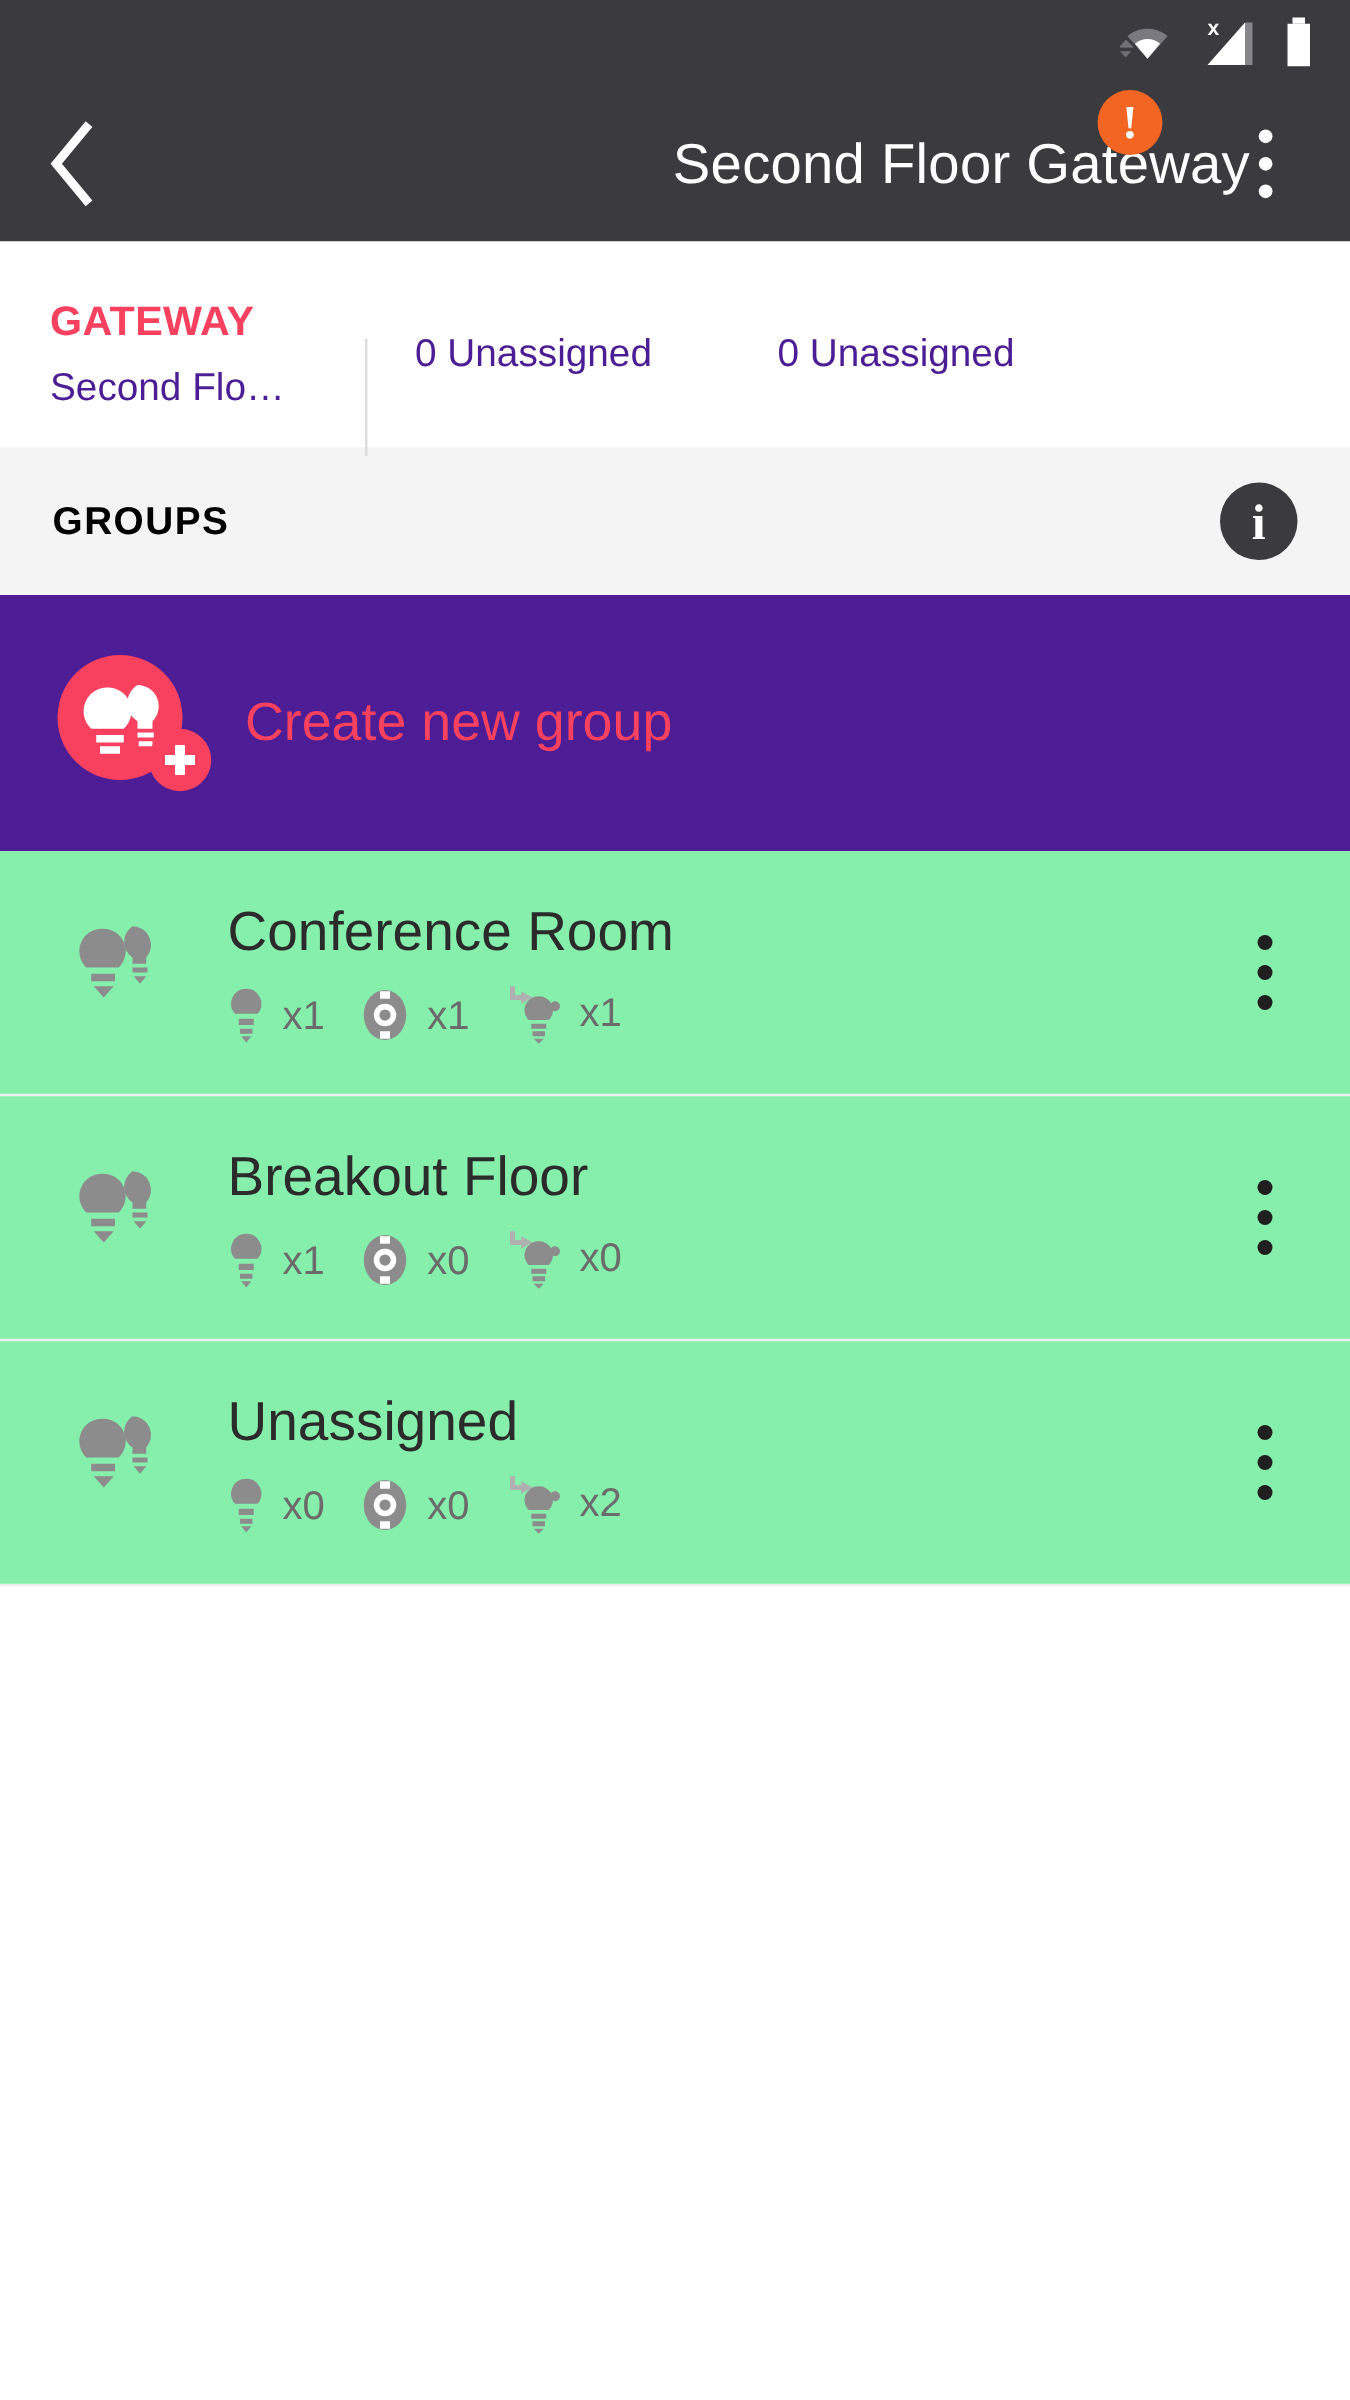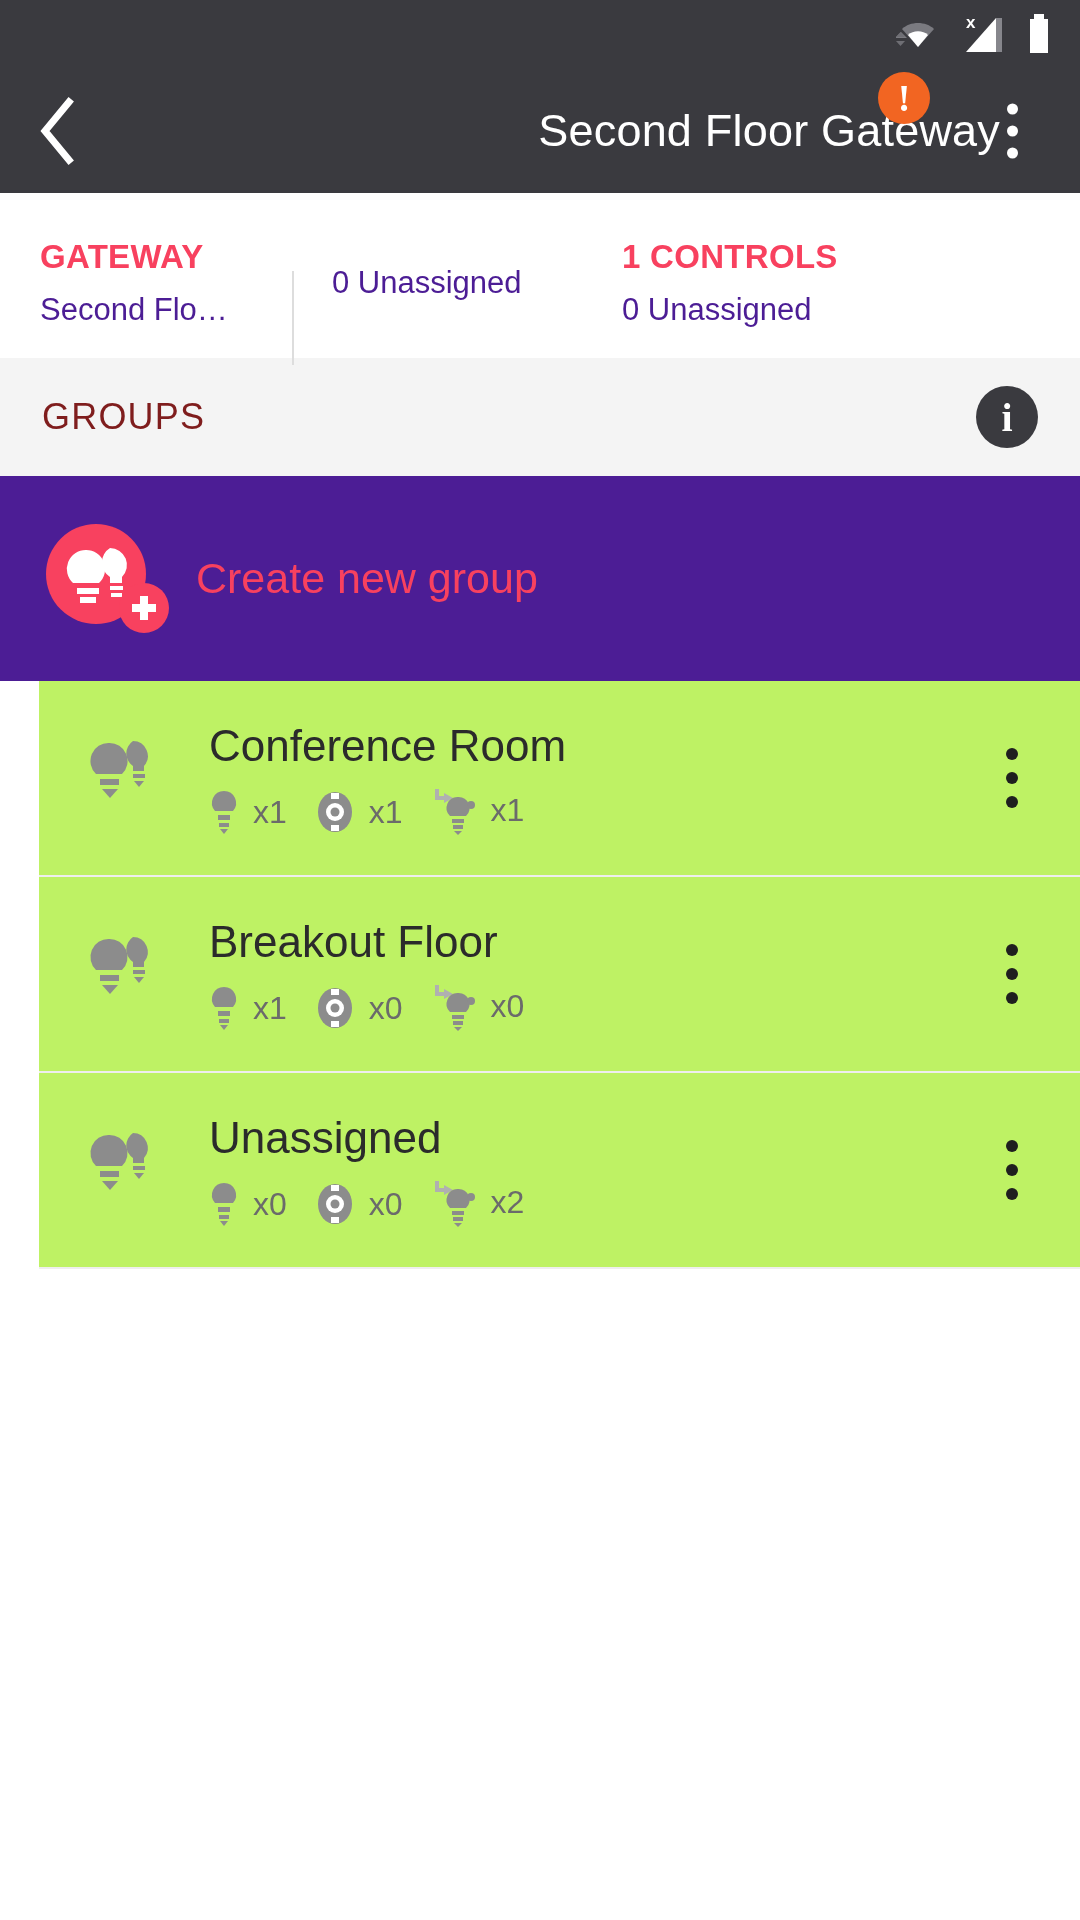--- a/index.html
+++ b/index.html
@@ -68,45 +68,45 @@
     color:#4c1d95; font-size:31px; font-weight:400; white-space:nowrap;
   }
 
   
   .groups-bar{
     height:118px; background:#f4f4f4;
     display:flex; align-items:center; justify-content:space-between;
     padding:0 42px 0 42px;
   }
   .groups-label{
-    color:#7f1d1d; font-size:36px; font-weight:normal; letter-spacing:1.2px;
+    color:#000000; font-size:31px; font-weight:bold; letter-spacing:1.2px;
   }
   .info-icon{
     width:62px; height:62px; border-radius:50%; background:#3a3a3f;
     display:flex; align-items:center; justify-content:center;
     color:#ffffff; font-size:40px; font-weight:bold;
     font-family:"Liberation Serif", serif; cursor:pointer;
   }
 
   
   .create-row{
     height:205px; background:#4c1d95;
     display:flex; align-items:center; padding-left:44px; cursor:pointer;
   }
   .create-icon{ position:relative; width:130px; height:110px; }
   .create-text{
     color:#f8415f; font-size:43px; font-weight:400; margin-left:22px;
   }
 
   
   .group-row{
-    height:196px; background:#bef264;
+    height:196px; background:#86efac;
     display:flex; align-items:center;
     border-bottom:2px solid #eeeeee;
-    padding-left:44px; padding-right:38px; cursor:pointer;margin-left:39px;
+    padding-left:56px; padding-right:38px; cursor:pointer;
   }
   .group-icon{ width:126px; flex-shrink:0; display:flex; align-items:center; }
   .group-body{ flex:1; }
   .group-name{
     color:#2b2b2b; font-size:44px; font-weight:400; margin-bottom:14px;
   }
   .group-meta{ display:flex; align-items:flex-end; gap:28px; }
   .meta-item{ display:flex; align-items:center; gap:14px; }
   .meta-count{ color:#6b6b6b; font-size:32px; }
   .row-overflow{
@@ -166,21 +166,20 @@
   <div class="stats">
     <div class="stat stat-1">
       <div class="stat-title">GATEWAY</div>
       <div class="stat-sub">Second Flo…</div>
     </div>
     <div class="stat stat-2">
       <span class="stat-divider"></span>
       <div class="stat-sub">0 Unassigned</div>
     </div>
     <div class="stat stat-3">
-      <div class="stat-title">1 CONTROLS</div>
       <div class="stat-sub">0 Unassigned</div>
     </div>
   </div>
 
   <div class="groups-bar">
     <span class="groups-label">GROUPS</span>
     <span class="info-icon">i</span>
   </div>
 
   <div class="create-row">

